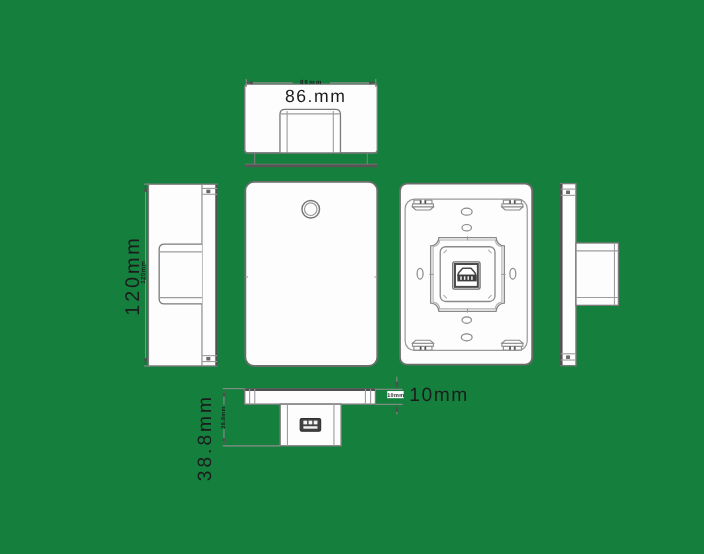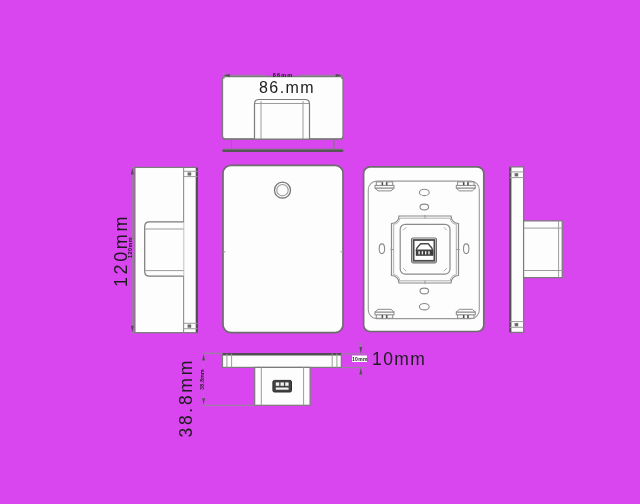--- a/index.html
+++ b/index.html
@@ -1,16 +1,16 @@
 <!DOCTYPE html>
 <html><head>
 <meta charset="utf-8">
 <style>
   html,body{margin:0;padding:0;background:#fdfdfd;}
-  .canvas{position:relative;width:640px;height:504px;background:#d946ef;overflow:hidden;
+  .canvas{position:relative;width:640px;height:504px;background:#15803d;overflow:hidden;
           font-family:"Liberation Sans",sans-serif;}
   svg{position:absolute;left:0;top:0;}
   text{font-family:"Liberation Sans",sans-serif;fill:#1c1c1c;}
 </style>
 </head>
 <body>
 <div class="canvas">
 <svg width="640" height="504" viewBox="0 0 640 504">
 
 <rect x="222.5" y="76.5" width="120.5" height="62.5" rx="3" fill="#fdfdfd" stroke="#7b7b7b" stroke-width="1.3"></rect>

